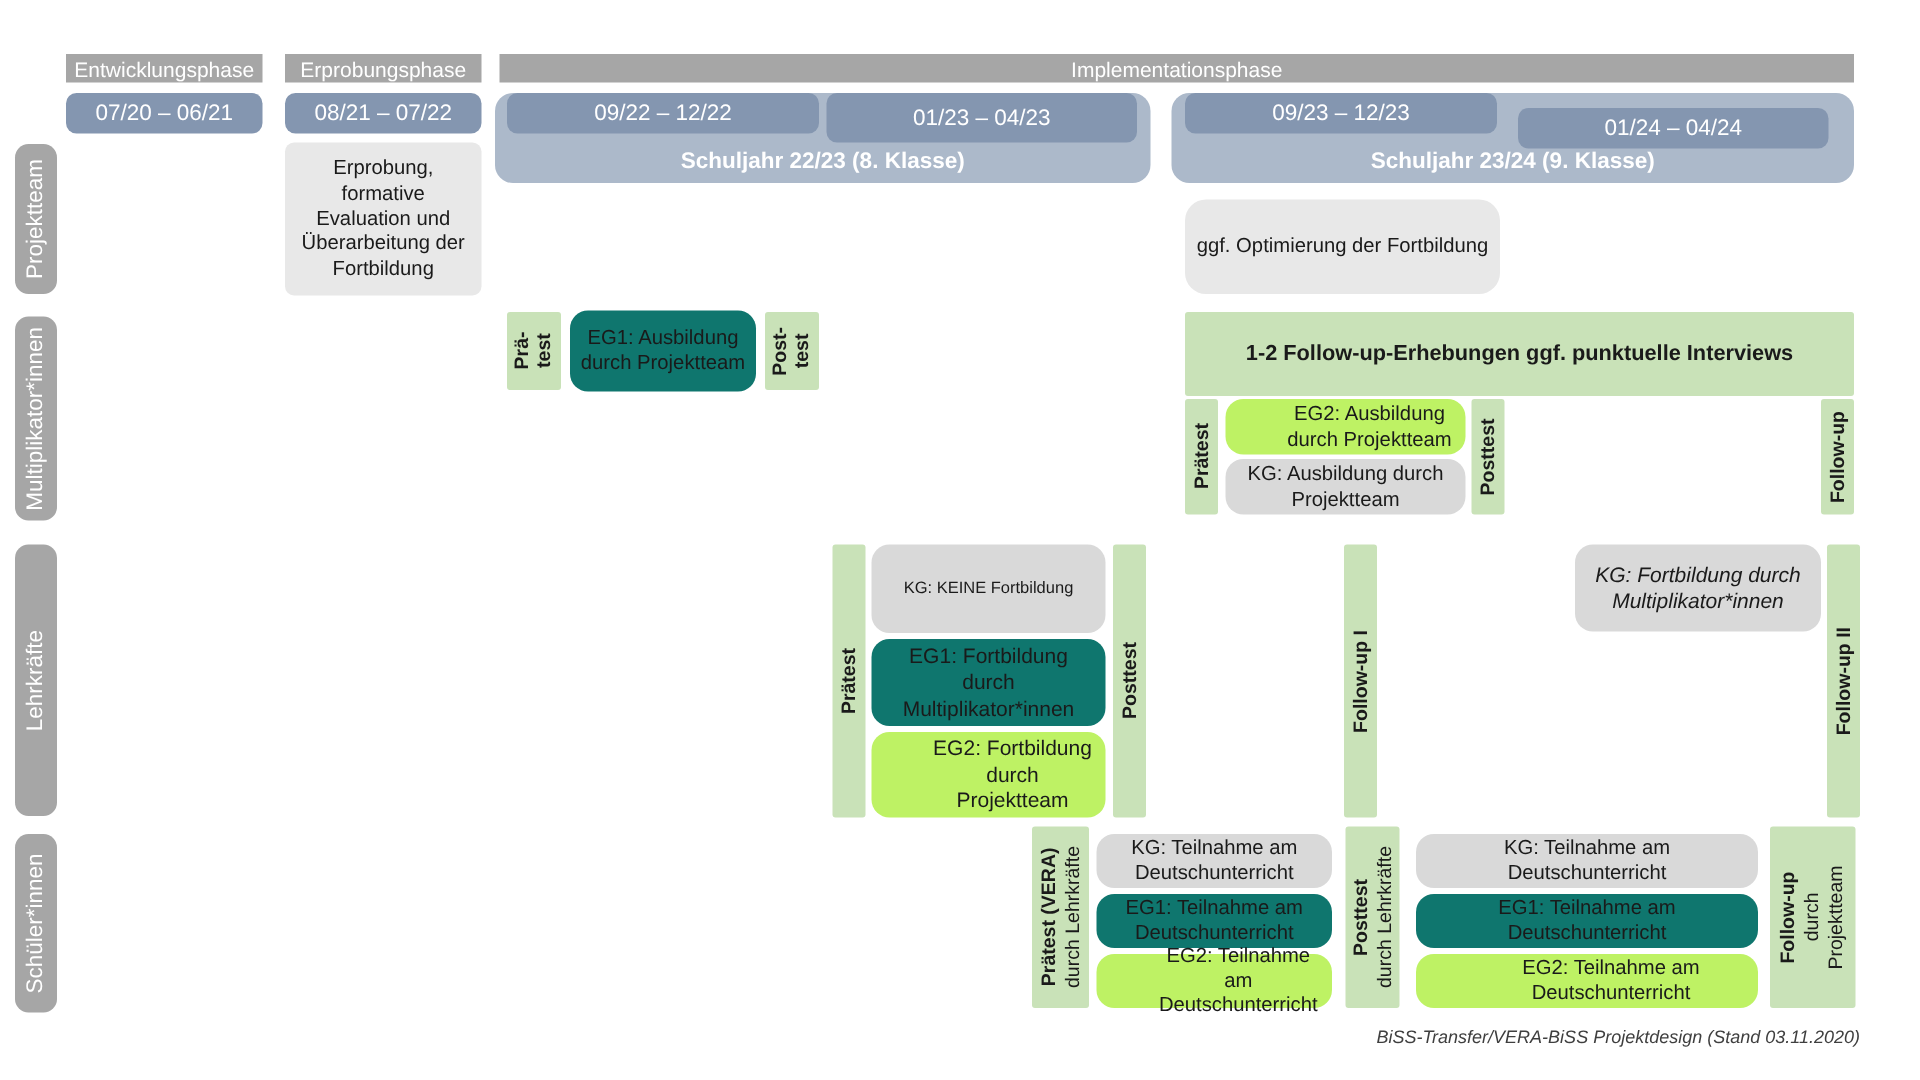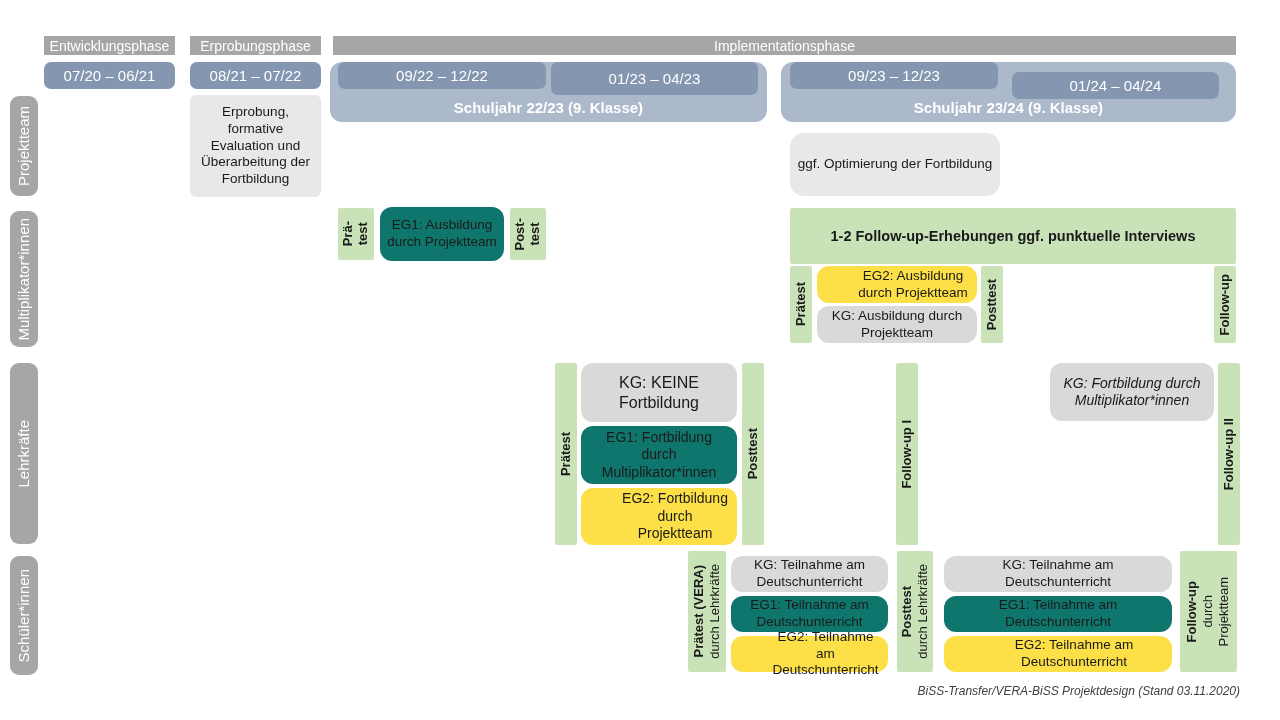--- a/index.html
+++ b/index.html
@@ -16,21 +16,21 @@
   
   .syband{background:#acb9ca;border-radius:12px;}
   .sylabel{color:#ffffff;font-weight:bold;font-size:15px;}
   
   .sidebar{background:#a6a6a6;color:#ffffff;border-radius:9px;font-size:15px;}
   
   .box{border-radius:12px;font-size:13.5px;line-height:1.25;padding:3px 6px;white-space:pre-line;}
   .lgray{background:#e8e8e8;}
   .kg{background:#d9d9d9;}
   .eg1{background:#0f766e;}
-  .eg2{background:#fde047;padding-left:38px;}
+  .eg2{background:#bef264;padding-left:38px;}
   .green{background:#c9e2b8;}
   .bigGreen{font-weight:bold;font-size:14.5px;line-height:1.4;border-radius:2px;}
   
   .vtext{writing-mode:vertical-rl;transform:rotate(180deg);white-space:pre-line;
          text-align:center;line-height:1.15;}
   .vbold{font-weight:bold;font-size:13px;}
   .vreg{font-size:13px;}
   .vbar{border-radius:2px;gap:1px;}
   .footer{font-size:12px;font-style:italic;color:#3f3f3f;text-align:right;}
 </style>
@@ -38,21 +38,21 @@
 <body>
 
 <div class="canvas">
 
   <div class="abs flexc phasebar" style="left:44px;top:36px;width:131px;height:19px;text-align:center;">Entwicklungsphase</div>
   <div class="abs flexc phasebar" style="left:190px;top:36px;width:131px;height:19px;">Erprobungsphase</div>
   <div class="abs flexc phasebar" style="left:333px;top:36px;width:903px;height:19px;">Implementationsphase</div>
 
   <div class="abs syband" style="left:330px;top:62px;width:437px;height:60px;"></div>
   <div class="abs syband" style="left:781px;top:62px;width:455px;height:60px;"></div>
-  <div class="abs flexc sylabel" style="left:330px;top:94px;width:437px;height:26px;">Schuljahr 22/23 (9. Klasse)</div>
+  <div class="abs flexc sylabel" style="left:330px;top:94px;width:437px;height:26px;">Schuljahr 22/23 (8. Klasse)</div>
   <div class="abs flexc sylabel" style="left:781px;top:94px;width:455px;height:26px;">Schuljahr 23/24 (9. Klasse)</div>
 
   <div class="abs flexc datebar" style="left:44px;top:62px;width:131px;height:27px;">07/20 – 06/21</div>
   <div class="abs flexc datebar" style="left:190px;top:62px;width:131px;height:27px;">08/21 – 07/22</div>
   <div class="abs flexc datebar" style="left:338px;top:62px;width:208px;height:27px;">09/22 – 12/22</div>
   <div class="abs flexc datebar" style="left:551px;top:62px;width:207px;height:33px;">01/23 – 04/23</div>
   <div class="abs flexc datebar" style="left:790px;top:62px;width:208px;height:27px;">09/23 – 12/23</div>
   <div class="abs flexc datebar" style="left:1012px;top:62px;width:207px;height:27px;margin-top:10px;">01/24 – 04/24</div>
 
   <div class="abs flexc sidebar" style="left:10px;top:96px;width:28px;height:100px;">
@@ -90,21 +90,21 @@
   <div class="abs flexc green vbar" style="left:981px;top:266px;width:22px;height:77px;">
     <span class="vtext vbold">Posttest</span>
   </div>
   <div class="abs flexc green vbar" style="left:1214px;top:266px;width:22px;height:77px;">
     <span class="vtext vbold">Follow-up</span>
   </div>
 
   <div class="abs flexc green vbar" style="left:555px;top:363px;width:22px;height:182px;">
     <span class="vtext vbold">Prätest</span>
   </div>
-  <div class="abs flexc box kg" style="left:581px;top:363px;width:156px;height:59px;font-size:16px;">KG: KEINE Fortbildung</div>
+  <div class="abs flexc box kg" style="left:581px;top:363px;width:156px;height:59px;font-size:11px;">KG: KEINE Fortbildung</div>
   <div class="abs flexc box eg1" style="left:581px;top:426px;width:156px;height:58px;font-size:14px;">EG1: Fortbildung durch Multiplikator*innen</div>
   <div class="abs flexc box eg2" style="left:581px;top:488px;width:156px;height:57px;font-size:14px;">EG2: Fortbildung durch Projektteam</div>
   <div class="abs flexc green vbar" style="left:742px;top:363px;width:22px;height:182px;">
     <span class="vtext vbold">Posttest</span>
   </div>
   <div class="abs flexc green vbar" style="left:896px;top:363px;width:22px;height:182px;">
     <span class="vtext vbold">Follow-up I</span>
   </div>
   <div class="abs flexc box kg" style="left:1050px;top:363px;width:164px;height:58px;font-size:14px;font-style:italic;">KG: Fortbildung durch Multiplikator*innen</div>
   <div class="abs flexc green vbar" style="left:1218px;top:363px;width:22px;height:182px;">

